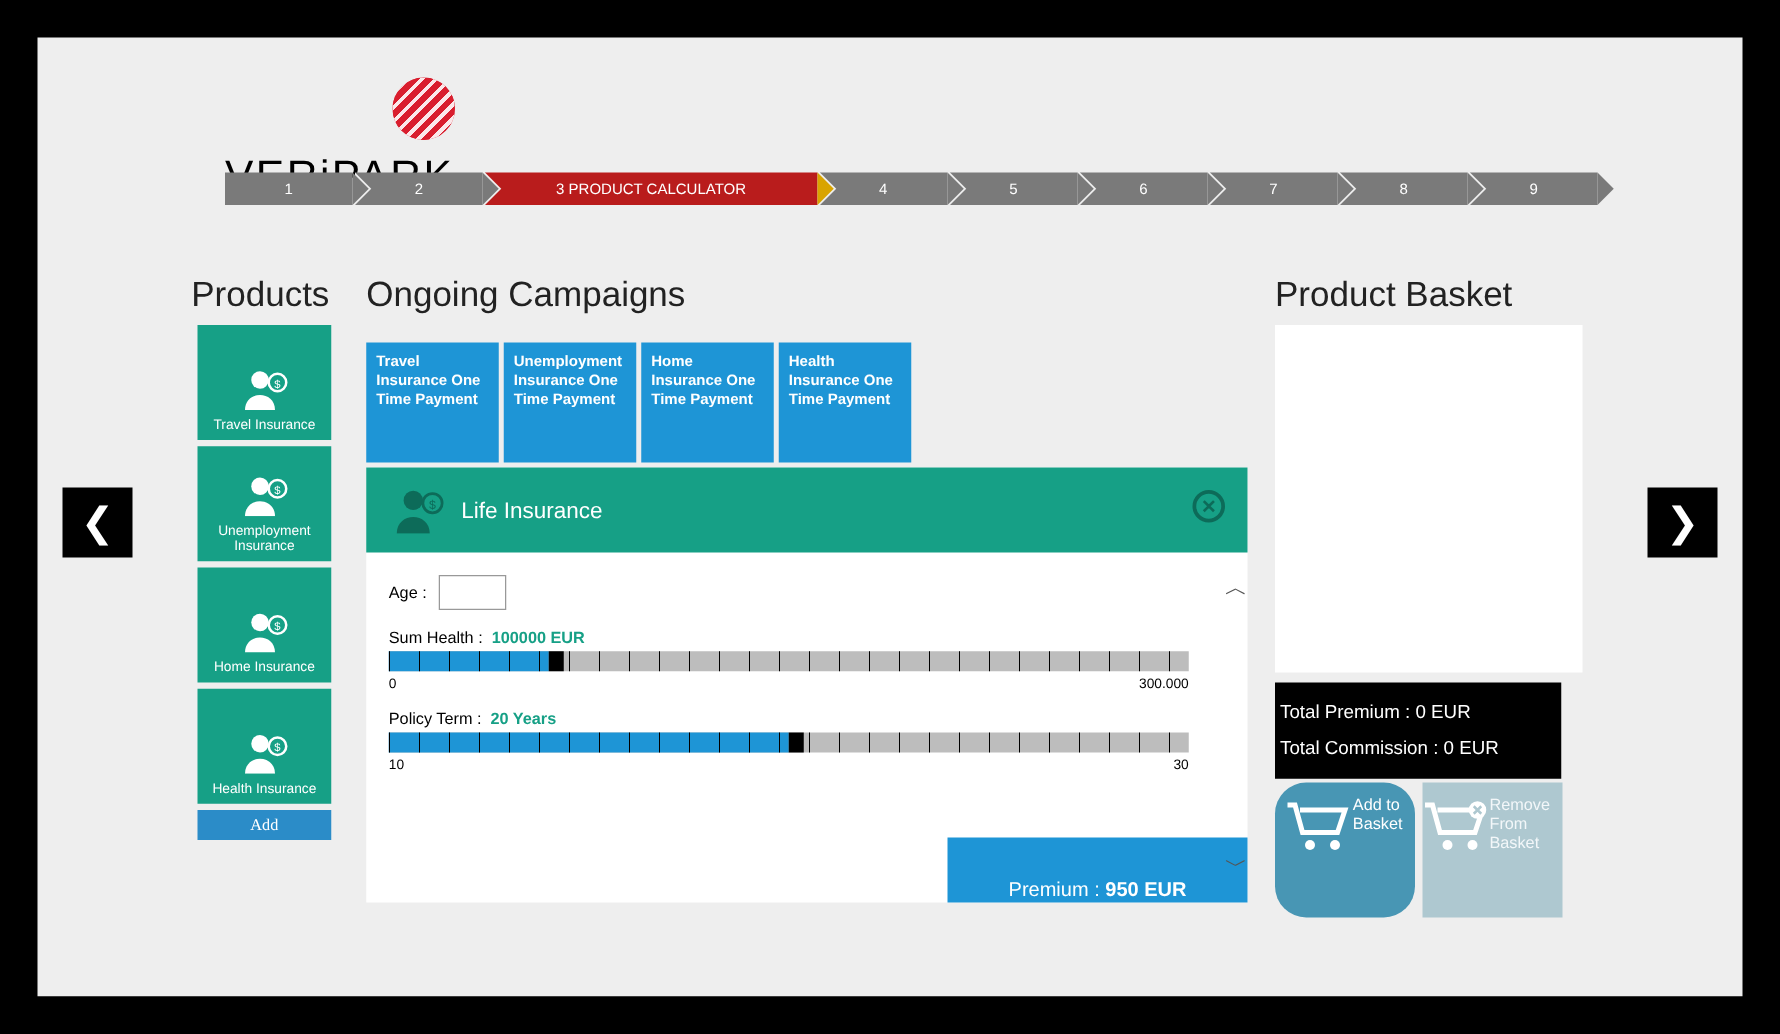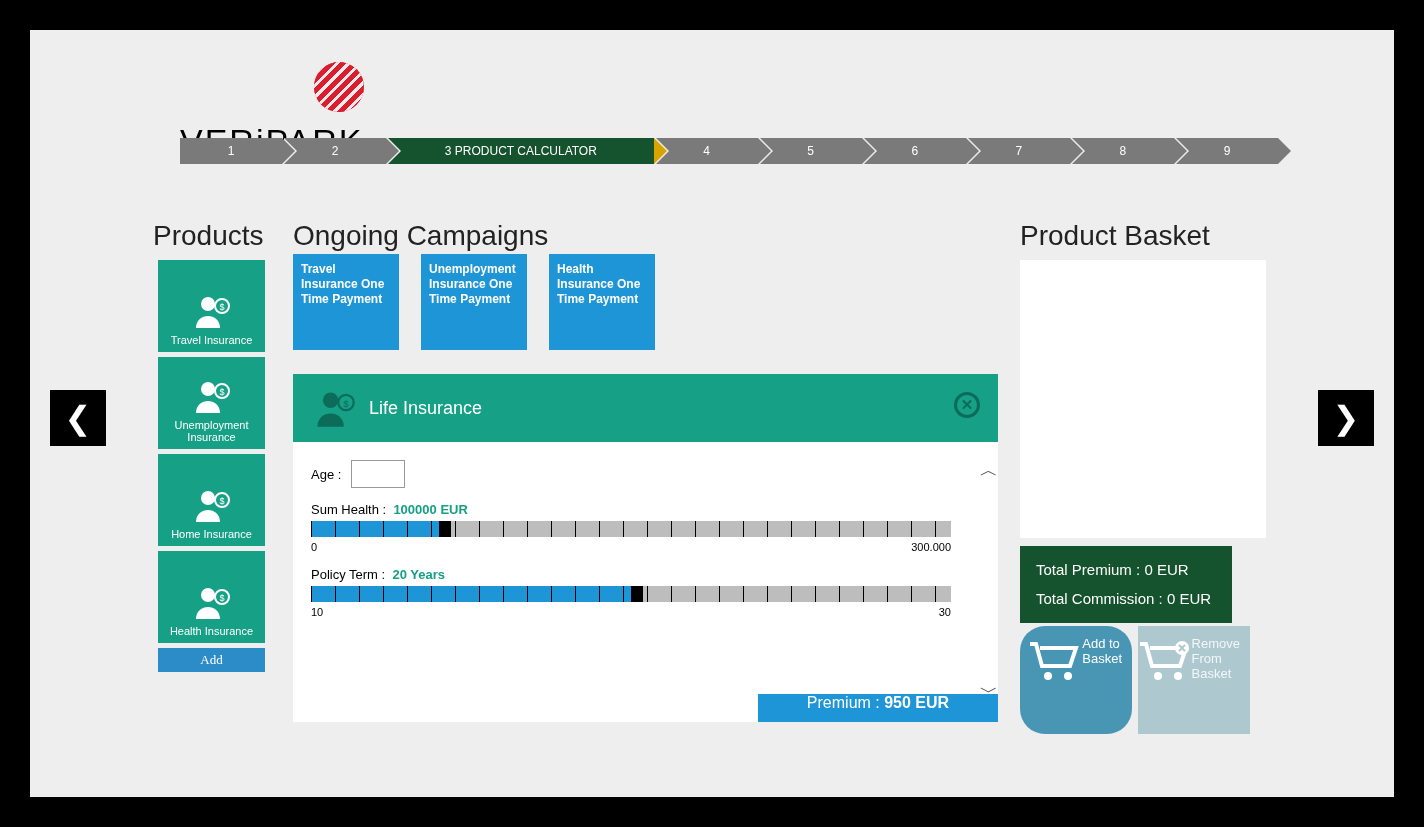--- a/index.html
+++ b/index.html
@@ -7,52 +7,52 @@
 .frame { background:#eee; width:1364px; height:767px; position:relative; }
 .logo-row { position:absolute; left:150px; top:32px; display:flex; align-items:flex-end; gap:10px;flex-direction:column; }
 .logo-circle { width:50px; height:50px; border-radius:50%; background:#d91e2e; position:relative; overflow:hidden; }
 .logo-circle::before { content:""; position:absolute; inset:0; background:repeating-linear-gradient(135deg,#fff 0 3px,#d91e2e 3px 8px); clip-path:polygon(30% 0,100% 0,100% 70%,70% 100%,0 100%,0 30%); opacity:.9;}
 .logo-text { font-size:34px; font-weight:400; letter-spacing:2px; }
 .breadcrumb { position:absolute; left:150px; top:108px; display:flex; height:26px; width:1100px; }
 .bc-step { flex:1; background:#7a7a7a; color:#fff; font-size:12px; display:flex; align-items:center; justify-content:center; position:relative; margin-right:2px;}
 .bc-step::after{content:"";position:absolute;right:-13px;top:0;border-left:13px solid #7a7a7a;border-top:13px solid transparent;border-bottom:13px solid transparent;z-index:2;}
 .bc-step::before{content:"";position:absolute;left:0;top:0;border-left:13px solid #eee;border-top:13px solid transparent;border-bottom:13px solid transparent;}
 .bc-step:first-child::before{display:none;}
-.bc-step.active{background:#14532d;flex:2.6;}
+.bc-step.active{background:#b91c1c;flex:2.6;}
 .bc-step.active::after{border-left-color:#d9a400;}
 .section-title{font-size:28px;font-weight:300;color:#222;}
 .products-title{position:absolute;left:123px;top:190px;}
 .campaigns-title{position:absolute;left:263px;top:190px;}
 .basket-title{position:absolute;left:990px;top:190px;}
 .products-col{position:absolute;left:128px;top:230px;width:107px;display:flex;flex-direction:column;gap:5px;}
 .prod-tile{background:#16a086;color:#fff;height:92px;display:flex;flex-direction:column;align-items:center;justify-content:flex-end;font-size:11px;text-align:center;padding-bottom:6px;cursor:pointer;}
 .prod-tile .pi{width:40px;height:34px;margin-bottom:6px;position:relative;}
 .pi svg{width:100%;height:100%;fill:#fff;}
 .add-btn{background:#2b8cc8;color:#fff;height:24px;font-size:13px;display:flex;align-items:center;justify-content:center;cursor:pointer;font-family:Liberation Serif, serif;}
-.campaign-row{position:absolute;left:263px;top:224px;display:flex;gap:22px;align-items:center;}
+.campaign-row{position:absolute;left:263px;top:244px;display:flex;gap:4px;align-items:center;}
 .camp-tile{background:#1e95d6;color:#fff;width:106px;height:96px;padding:8px;font-size:12px;font-weight:700;line-height:1.25;cursor:pointer;}
 .calc-panel{position:absolute;left:263px;top:344px;width:705px;background:#fff;}
 .calc-header{background:#16a086;height:68px;display:flex;align-items:center;padding-left:20px;color:#fff;font-size:18px;position:relative;}
 .calc-header .pi{width:44px;height:38px;margin-right:12px;}
 .calc-header .pi svg{fill:#0d6b59;}
 .close-x{position:absolute;right:18px;top:18px;width:26px;height:26px;border:3px solid #0d6b59;border-radius:50%;display:flex;align-items:center;justify-content:center;color:#0d6b59;font-weight:900;font-size:15px;cursor:pointer;}
 .calc-body{padding:18px 0 12px 18px;height:280px;position:relative;}
 .field-row{font-size:13px;margin-bottom:14px;}
 .age-input{width:54px;height:28px;border:1px solid #999;margin-left:6px;}
 .val-green{color:#16a086;font-weight:600;}
 .slider{width:640px;height:16px;background:#bdbdbd;position:relative;margin-top:4px;}
 .slider-fill{position:absolute;left:0;top:0;bottom:0;background:#1e95d6;}
 .slider .ticks{position:absolute;inset:0;background:repeating-linear-gradient(90deg,#000 0 1px,transparent 1px 24px);}
 .slider-thumb{position:absolute;top:0;width:12px;height:16px;background:#000;}
 .slider-range{display:flex;justify-content:space-between;font-size:11px;width:640px;margin-top:4px;}
-.premium-bar{position:absolute;right:0;bottom:0;background:#1e95d6;color:#fff;height:28px;width:240px;display:flex;align-items:flex-start;justify-content:center;font-size:16px;}
+.premium-bar{position:absolute;right:0;bottom:0;background:#1e95d6;color:#fff;height:52px;width:240px;display:flex;align-items:flex-end;justify-content:center;font-size:16px;}
 .sc-up{position:absolute;left:950px;top:428px;font-size:18px;color:#555;cursor:pointer;}
 .sc-dn{position:absolute;left:950px;top:650px;font-size:18px;color:#555;cursor:pointer;}
 .basket-box{position:absolute;left:990px;top:230px;width:246px;height:278px;background:#fff;}
-.totals{position:absolute;left:990px;top:516px;width:212px;background:#14532d;color:#fff;padding:10px 16px;font-size:15px;line-height:1.9;}
+.totals{position:absolute;left:990px;top:516px;width:229px;background:#000000;color:#fff;padding:10px 4px;font-size:15px;line-height:1.9;}
 .basket-btns{position:absolute;left:990px;top:596px;display:flex;gap:6px;}
 .bb{width:112px;height:108px;display:flex;justify-content:flex-end;padding:10px;font-size:13px;color:#fff;cursor:pointer;}
 .bb .cart{height:50px;display:flex;align-items:center;justify-content:center;}
 .bb.add{background:#4896b4;border-radius:25px;}
 .bb.remove{background:#aec8d0;color:#f3f7f9;}
 .nav-arrow{position:absolute;width:56px;height:56px;background:#000;color:#fff;display:flex;align-items:center;justify-content:center;font-size:32px;cursor:pointer;top:360px;}
 .nav-prev{left:20px;}
 .nav-next{right:20px;}
 </style>
 </head>
@@ -135,20 +135,21 @@
             <text x="30" y="16" font-size="9" text-anchor="middle" fill="#fff">$</text>
           </svg></div>
       <span>Health Insurance</span>
     </div>
     <div class="add-btn">Add</div>
   </div>
 
   <div class="campaign-row">
     <div class="camp-tile">Travel Insurance One Time Payment</div>
     <div class="camp-tile">Unemployment Insurance One Time Payment</div>
+    <div class="camp-tile">Home Insurance One Time Payment</div>
     <div class="camp-tile">Health Insurance One Time Payment</div>
   </div>
 
   <div class="calc-panel">
     <div class="calc-header">
       <div class="pi"><svg viewBox="0 0 40 34">
             <circle cx="16" cy="10" r="7"></circle>
             <path d="M4 34c0-8 6-12 12-12s12 4 12 12z"></path>
             <circle cx="30" cy="12" r="7" fill="none" stroke="#0d6b59" stroke-width="2"></circle>
             <text x="30" y="16" font-size="9" text-anchor="middle" fill="#0d6b59">$</text>

